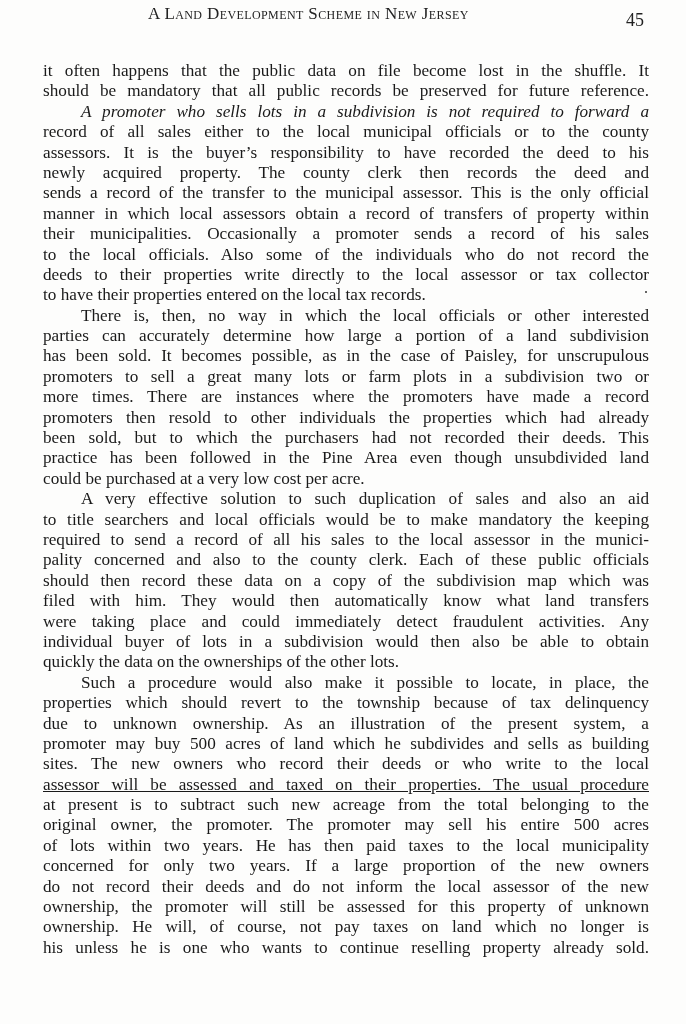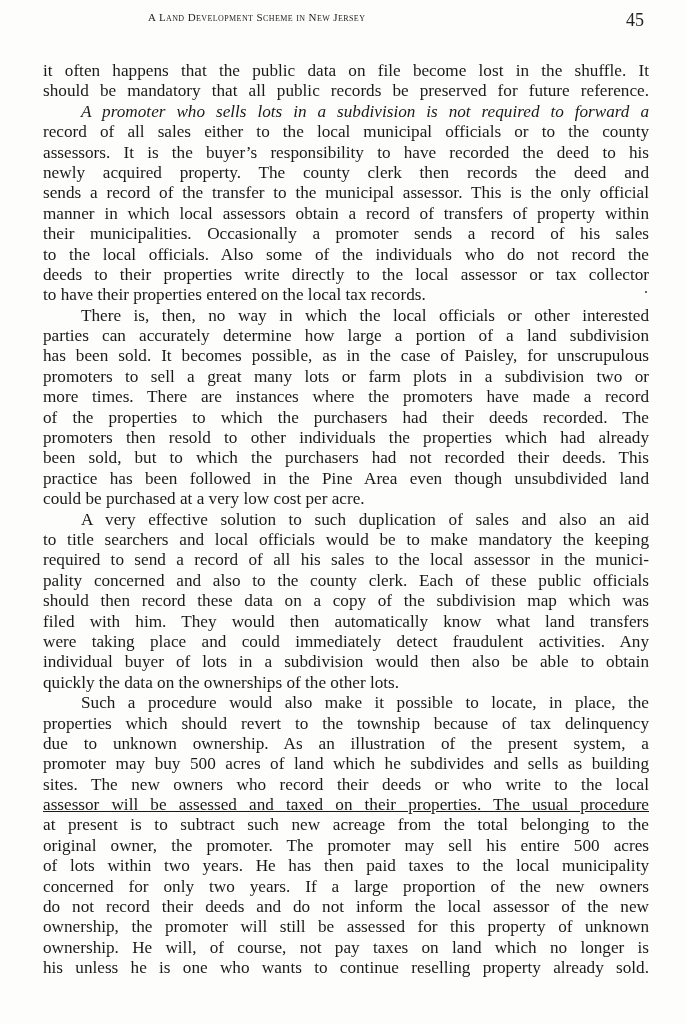--- a/index.html
+++ b/index.html
@@ -17,23 +17,23 @@
   }
   .page {
     position: absolute;
     left: 0; top: 0;
     width: 686px;
     height: 1024px;
     background: #fdfdfc;
   }
   .running-head {
     position: absolute;
-    top: 11px;
+    top: 4px;
     left: 148px;
-    font-size: 11px;
+    font-size: 17px;
     letter-spacing: 0.4px;
     font-variant: small-caps;
     color: #222;
     white-space: nowrap;
   }
   .page-number {
     position: absolute;
     top: 10px;
     left: 626px;
     font-size: 18px;
@@ -88,21 +88,20 @@
       <span class="line" style="white-space: normal; overflow: hidden;">manner in which local assessors obtain a record of transfers of property within</span>
       <span class="line" style="white-space: normal; overflow: hidden;">their municipalities.  Occasionally a promoter sends a record of his sales</span>
       <span class="line" style="white-space: normal; overflow: hidden;">to the local officials.  Also some of the individuals who do not record the</span>
       <span class="line" style="white-space: normal; overflow: hidden;">deeds to their properties write directly to the local assessor or tax collector</span>
       <span class="line last" style="white-space: normal; overflow: hidden;">to have their properties entered on the local tax records.</span>
       <span class="line indent" style="white-space: normal; overflow: hidden;">There is, then, no way in which the local officials or other interested</span>
       <span class="line" style="white-space: normal; overflow: hidden;">parties can accurately determine how large a portion of a land subdivision</span>
       <span class="line" style="white-space: normal; overflow: hidden;">has been sold.  It becomes possible, as in the case of Paisley, for unscrupulous</span>
       <span class="line" style="white-space: normal; overflow: hidden;">promoters to sell a great many lots or farm plots in a subdivision two or</span>
       <span class="line" style="white-space: normal; overflow: hidden;">more times.  There are instances where the promoters have made a record</span>
-      <span class="line" style="white-space: normal; overflow: hidden;">of the properties to which the purchasers had their deeds recorded.  The</span>
       <span class="line" style="white-space: normal; overflow: hidden;">promoters then resold to other individuals the properties which had already</span>
       <span class="line" style="white-space: normal; overflow: hidden;">been sold, but to which the purchasers had not recorded their deeds.  This</span>
       <span class="line" style="white-space: normal; overflow: hidden;">practice has been followed in the Pine Area even though unsubdivided land</span>
       <span class="line last" style="white-space: normal; overflow: hidden;">could be purchased at a very low cost per acre.</span>
       <span class="line indent" style="white-space: normal; overflow: hidden;">A very effective solution to such duplication of sales and also an aid</span>
       <span class="line" style="white-space: normal; overflow: hidden;">to title searchers and local officials would be to make mandatory the keeping</span>
       <span class="line" style="white-space: normal; overflow: hidden;">required to send a record of all his sales to the local assessor in the munici-</span>
       <span class="line" style="white-space: normal; overflow: hidden;">pality concerned and also to the county clerk.  Each of these public officials</span>
       <span class="line" style="white-space: normal; overflow: hidden;">should then record these data on a copy of the subdivision map which was</span>
       <span class="line" style="white-space: normal; overflow: hidden;">filed with him.  They would then automatically know what land transfers</span>

